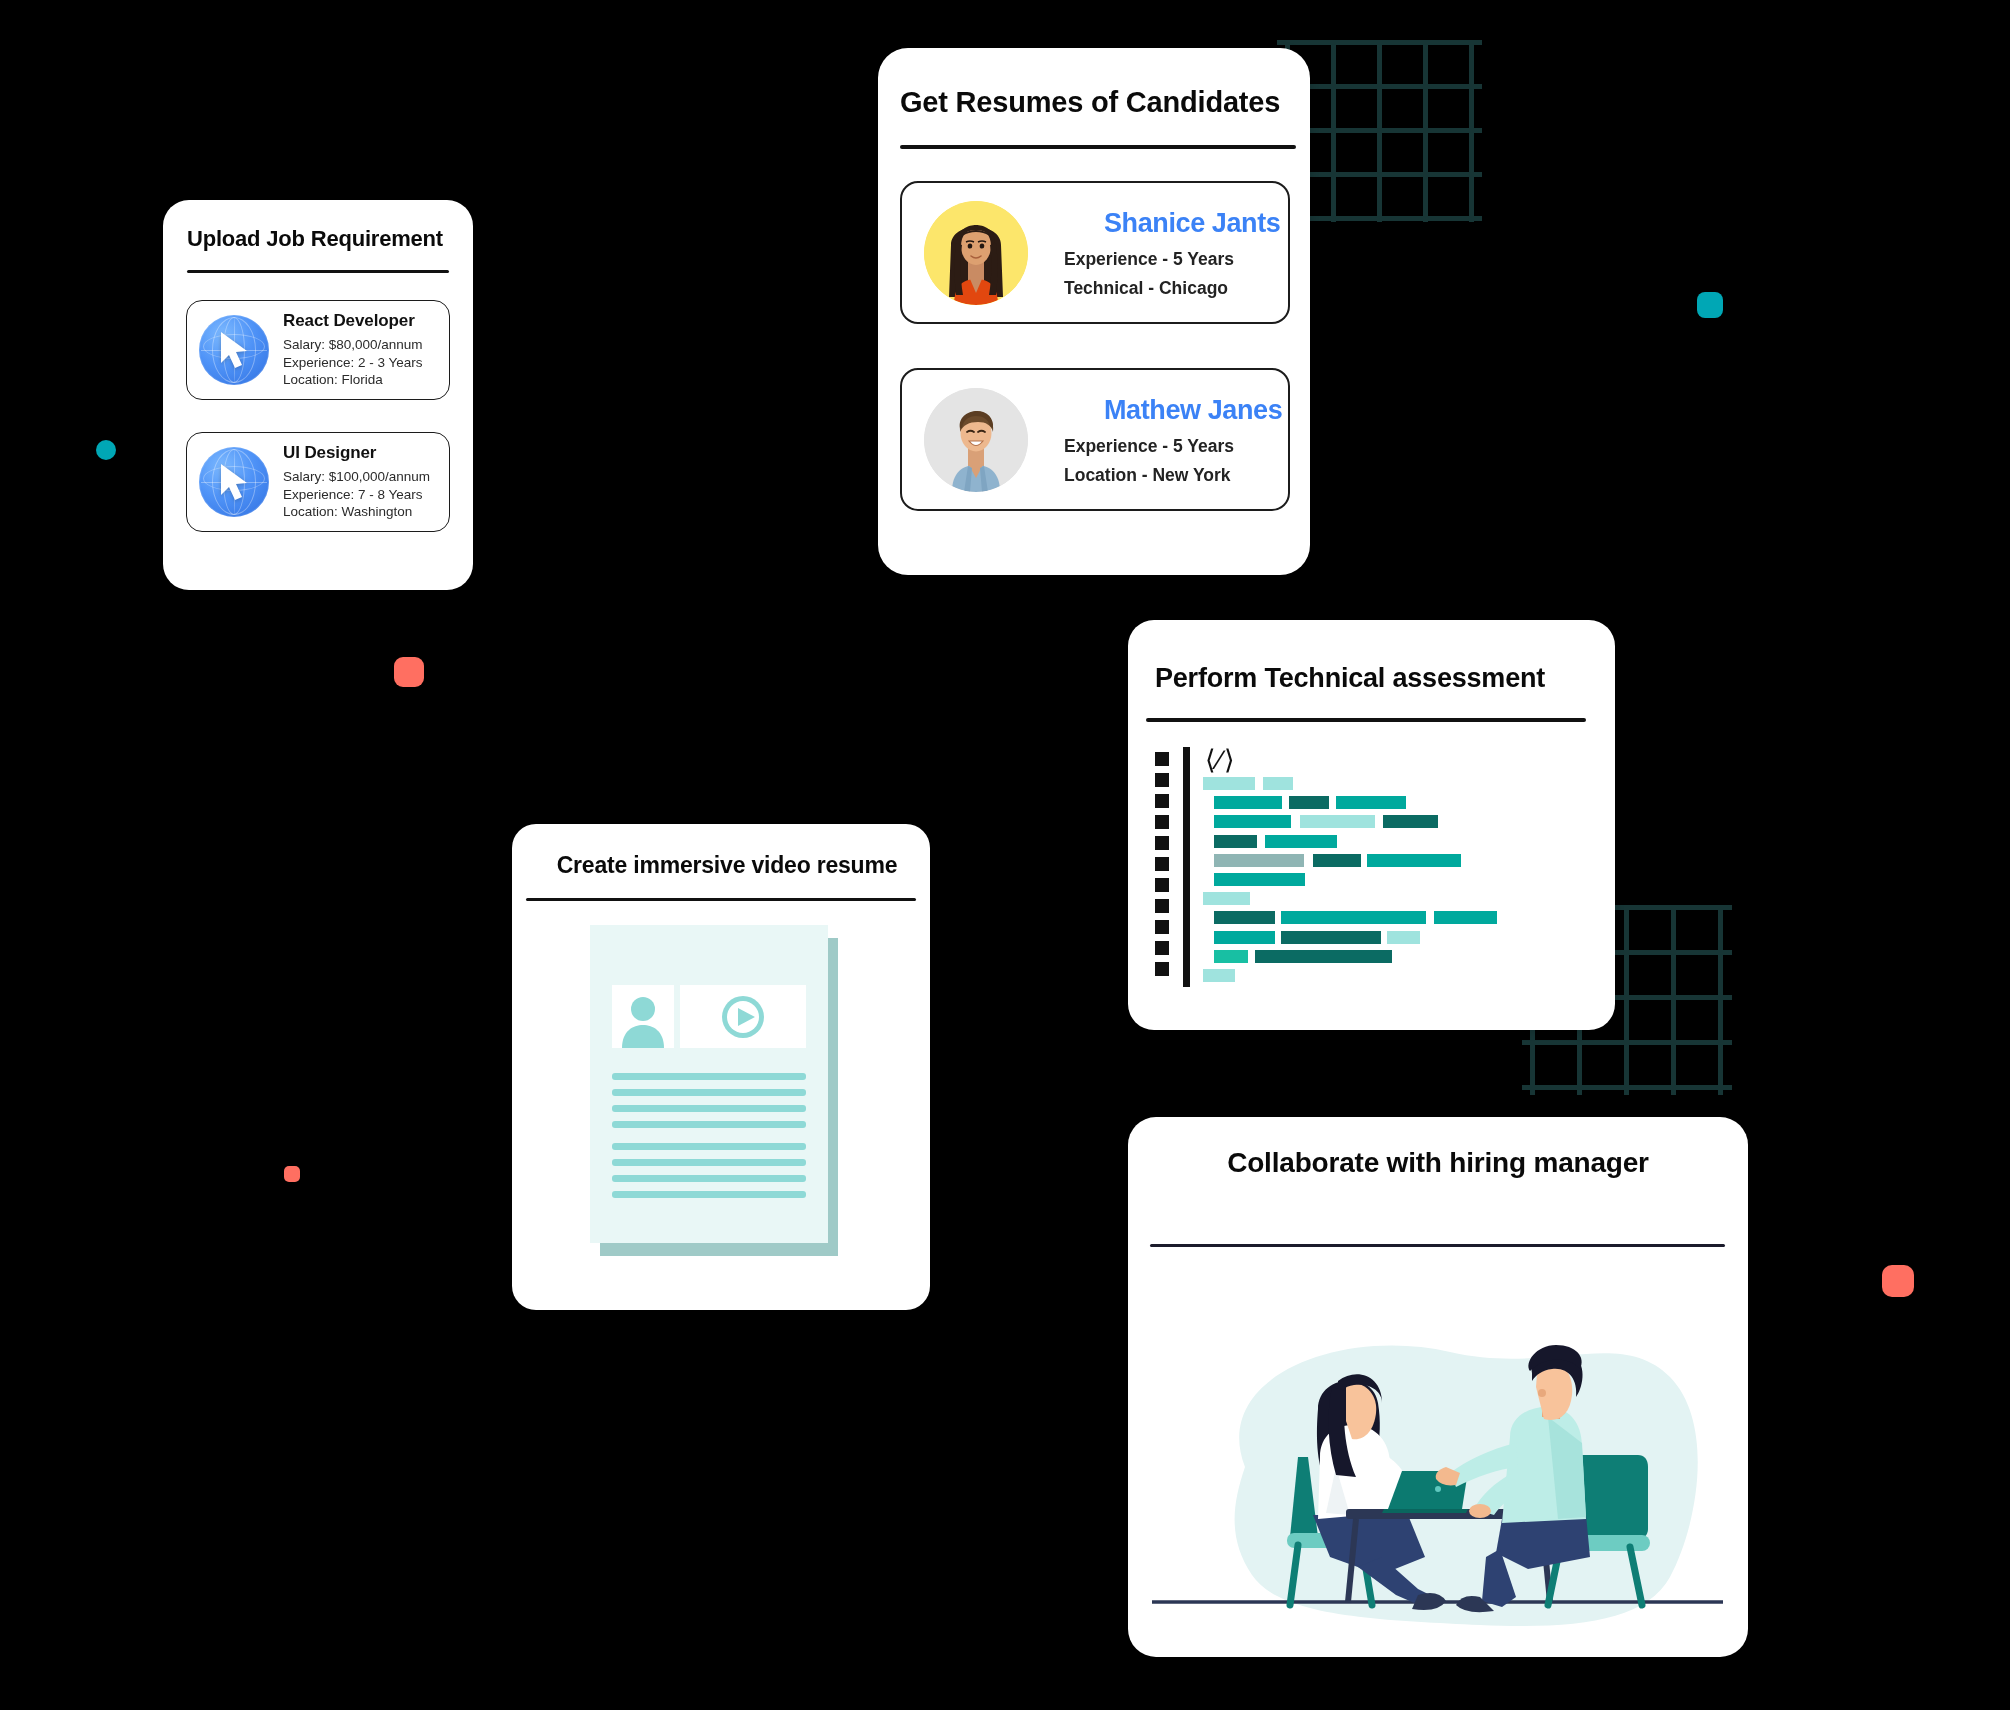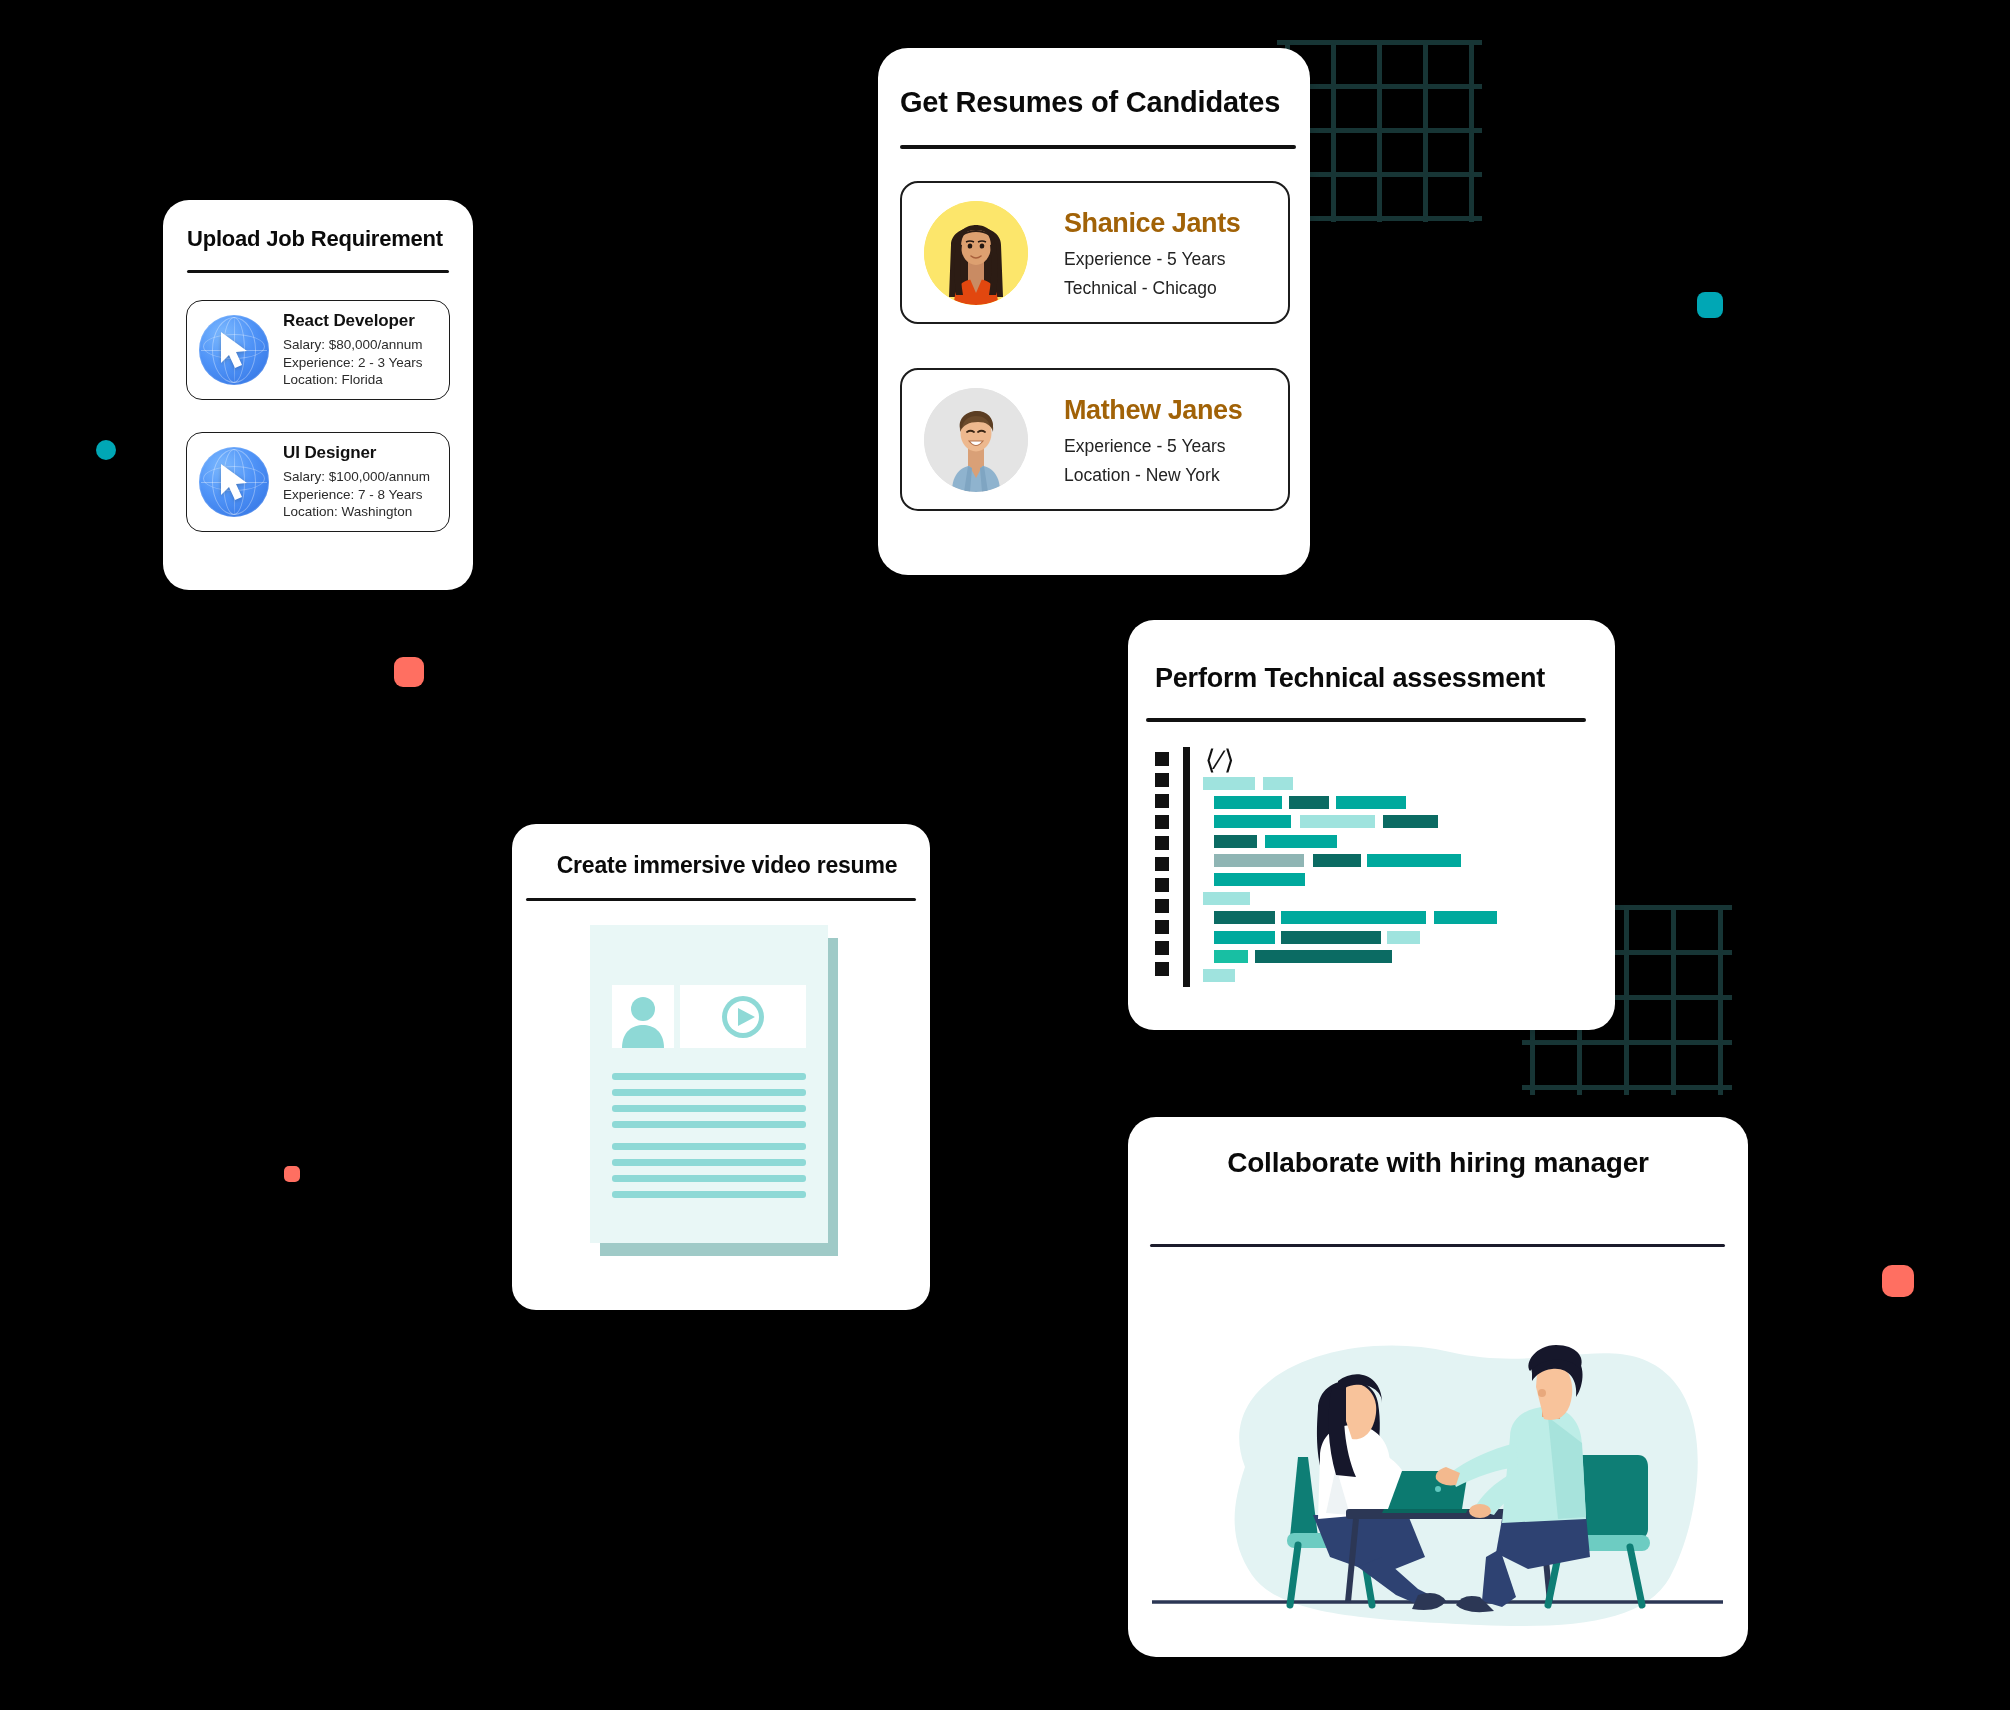--- a/index.html
+++ b/index.html
@@ -70,22 +70,22 @@
   
   .cand-item {
     position:absolute; border:1.6px solid #1c1c1c; border-radius:18px;
     background:#fff; display:flex; align-items:center;
   }
   .avatar {
     width:104px; height:104px; border-radius:50%; margin-left:22px; flex:none;
     position:relative; overflow:hidden;
   }
   .cand-text { margin-left: 36px; }
-  .cand-name { font-weight:700; font-size:27px; color:#a16207; letter-spacing:-0.4px; margin-bottom:12px;}
-  .cand-meta { font-size:17.5px; color:#232323; line-height:1.0; margin-bottom:12px;}
+  .cand-name { font-weight:700; font-size:27px; color:#3b82f6; letter-spacing:-0.4px; margin-bottom:12px;margin-left:40px;}
+  .cand-meta { font-size:17.5px; color:#232323; line-height:1.0; margin-bottom:12px;font-weight:bold;}
   .cand-meta:last-child{ margin-bottom:0; }
 
   
   .code-wrap { position:absolute; }
   .gutter { position:absolute; left:0; top:0; width:14px; }
   .gsq { position:absolute; width:14px; height:14px; background:#111; left:0; }
   .vbar { position:absolute; left:28px; top:0; width:7px; background:#111; }
   .code-area { position:absolute; left:48px; top:0; }
   .tag { position:absolute; font-size:27px; color:#111; font-weight:400; letter-spacing:2px; line-height:1;}
   .cbar { position:absolute; height:13px; }

